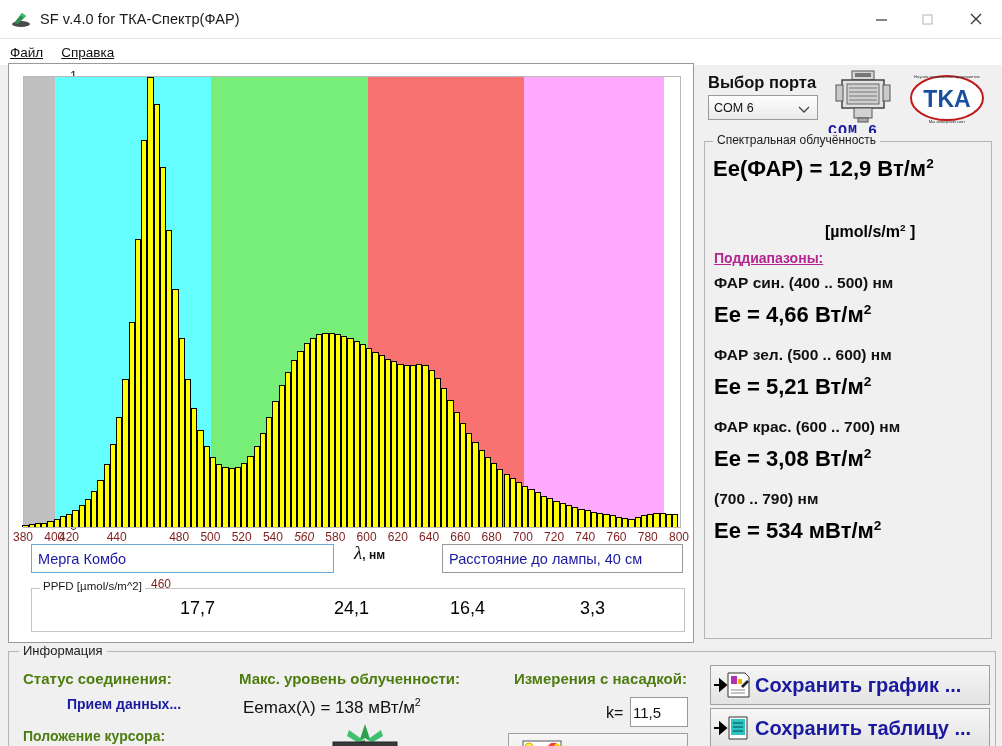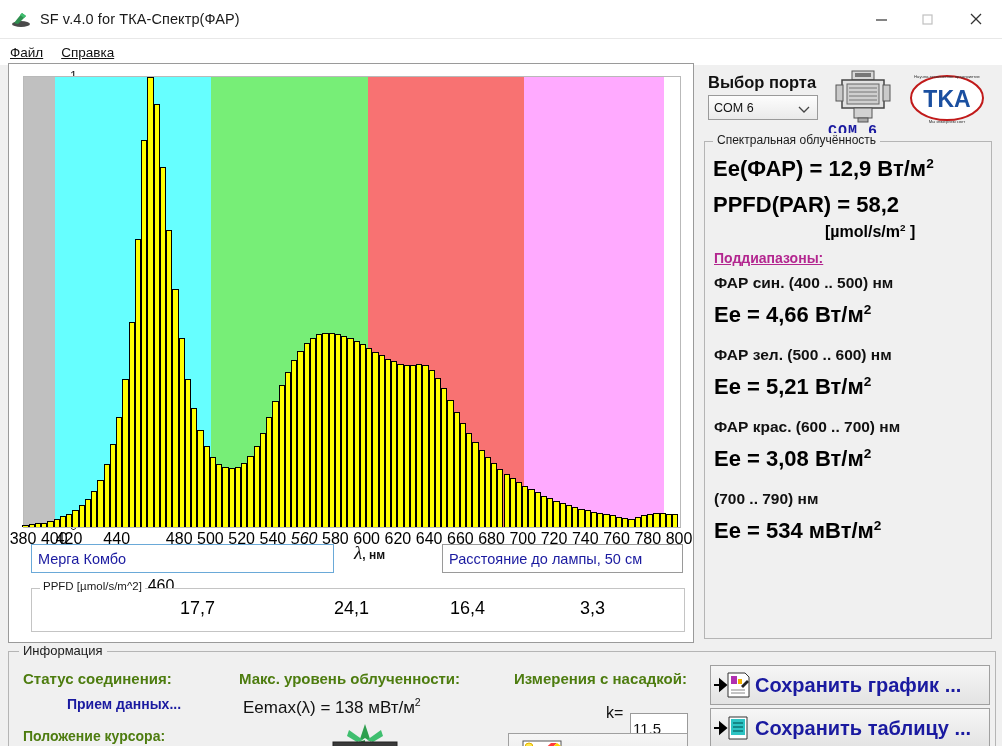--- a/index.html
+++ b/index.html
@@ -38,21 +38,21 @@
     background:#ffffff;border:1px solid #b9b9b9;
   }
   .ylabel{
     position:absolute;left:16px;top:230px;font-size:12.5px;font-weight:bold;color:#1a1a1a;
     transform:rotate(-90deg);transform-origin:left top;white-space:nowrap;
   }
   .ytick{position:absolute;right:0;font-size:12.5px;color:#1a1a1a;text-align:right;
          transform:translateY(-50%);white-space:nowrap;}
   .yticks{position:absolute;left:28px;top:0;width:40px;height:100%;}
   .xticks{position:absolute;left:0;top:0;width:100%;height:20px;}
-  .xtick{position:absolute;font-size:16px;color:#000000;transform:translateX(-50%);}
+  .xtick{position:absolute;font-size:12px;color:#7f1d1d;transform:translateX(-50%);}
   .xaxislabel{position:absolute;font-size:13px;color:#111;}
   
   .nameinput{
     position:absolute;left:22px;top:480px;width:303px;height:29px;
     border:1px solid #6aa9d8;background:#fff;color:#1a1aa0;font-size:14.5px;
     padding:0 6px;box-sizing:border-box;font-family:"Liberation Sans",sans-serif;
   }
   .distbox{
     position:absolute;left:433px;top:480px;width:241px;height:29px;
     border:1px solid #9a9a9a;background:#fff;color:#1a1aa0;font-size:14.5px;
@@ -310,21 +310,21 @@
         <span class="xtick" style="left: 624.762px;">780</span>
         <span class="xtick" style="left: 656px;">800</span>
       </div>
 
     <div class="xaxislabel" style="left:345px;top:478px;">
       <span style="font-size:19px;font-style:italic;font-family:'Liberation Serif',serif;">λ</span><span style="font-size:12px;font-weight:bold;">, нм</span>
     </div>
 
     <input class="nameinput" value="Мерга Комбо" placeholder="Название образца" style="">
 
-    <div class="distbox">Расстояние до лампы, 50 см</div>
+    <div class="distbox">Расстояние до лампы, 40 см</div>
 
     <div class="ppfdgroup">
       <span class="ppfdlegend">PPFD [µmol/s/m^2]</span>
       <span class="ppfdval" style="left:148px;">17,7</span>
       <span class="ppfdval" style="left:302px;">24,1</span>
       <span class="ppfdval" style="left:418px;">16,4</span>
       <span class="ppfdval" style="left:548px;">3,3</span>
     </div>
   </div>
 
@@ -368,21 +368,20 @@
       </svg>
     </span>
 
     <div class="specgroup">
       <span class="speclegend">Спектральная облучённость</span>
 
       <div class="bigline" style="left:8px;top:14px;font-size:22px;">
         <span>Ee(ФАР) = 12,9 Вт/м</span><sup>2</sup>
       </div>
 
-      <div class="bigline" style="left:8px;top:50px;font-size:22px;">PPFD(PAR) = 58,2</div>
 
       <div class="bigline" style="left:120px;top:80px;font-size:16px;">
         <span>[µmol/s/m</span><sup>2</sup><span> ]</span>
       </div>
 
       <div class="sublink" style="left:9px;top:108px;">Поддиапазоны:</div>
 
       <div class="rangelabel" style="left:9px;top:132px;">ФАР син. (400 .. 500) нм</div>
       <div class="bigline" style="left:9px;top:160px;font-size:22px;">
         <span>Ee = 4,66 Вт/м</span><sup>2</sup>
@@ -437,21 +436,21 @@
           <rect x="65" y="36" width="3" height="8"></rect>
             <rect x="71" y="36" width="3" height="8"></rect>
         </g>
       </svg>
     </span>
 
     <div class="infotxt magenta" style="left:505px;top:18px;font-size:15px;">Измерения с насадкой:</div>
     <div class="infotxt" style="left:597px;top:52px;font-size:16px;color:#111;">k=</div>
   </div>
 
-  <input class="kbox" style="top: 632px; left: 630px; margin-top: 16px;" value="11,5">
+  <input class="kbox" style="top: 632px; left: 630px;" value="11,5">
 
   <div class="btn" style="left:508px;top:668px;width:178px;height:46px;">
     <span class="ico" style="width:66px;">
       <svg width="50" height="38" viewBox="0 0 50 38">
         <rect x="6" y="3" width="38" height="26" fill="#fff" stroke="#555"></rect>
         <path d="M10 27 L34 5 L40 5 L16 27 Z" fill="#ff3b3b"></path>
         <path d="M16 27 L40 5 L44 8 L20 27 Z" fill="#ffd400"></path>
         <path d="M20 27 L44 8 L44 13 L25 27 Z" fill="#27c24c"></path>
         <path d="M25 27 L44 13 L44 18 L31 27 Z" fill="#1a7fe0"></path>
         <path d="M31 27 L44 18 L44 24 L37 27 Z" fill="#c030c0"></path>

